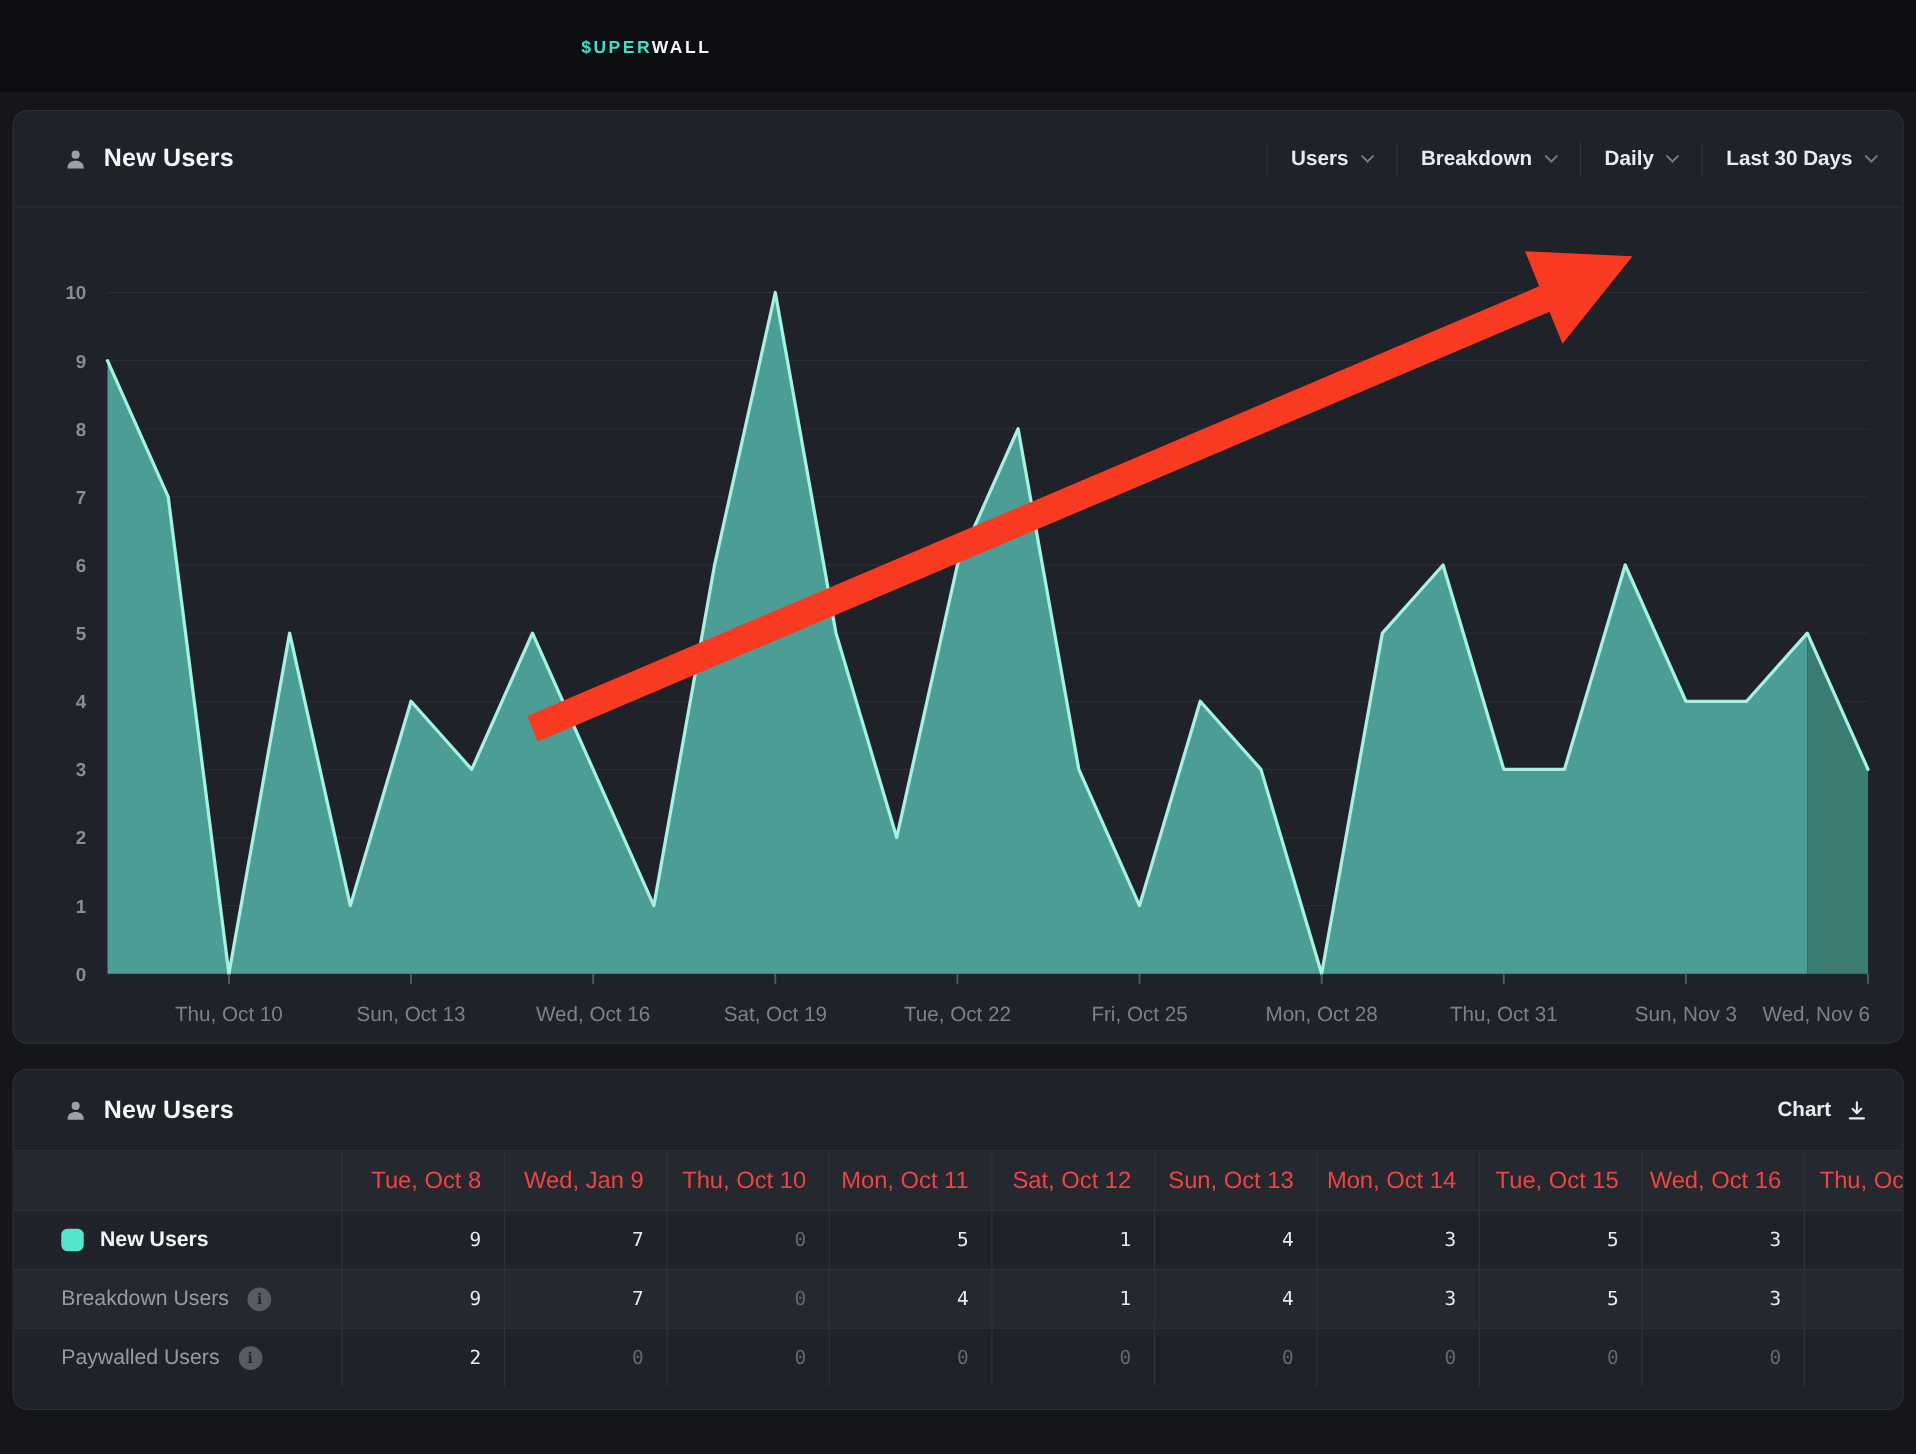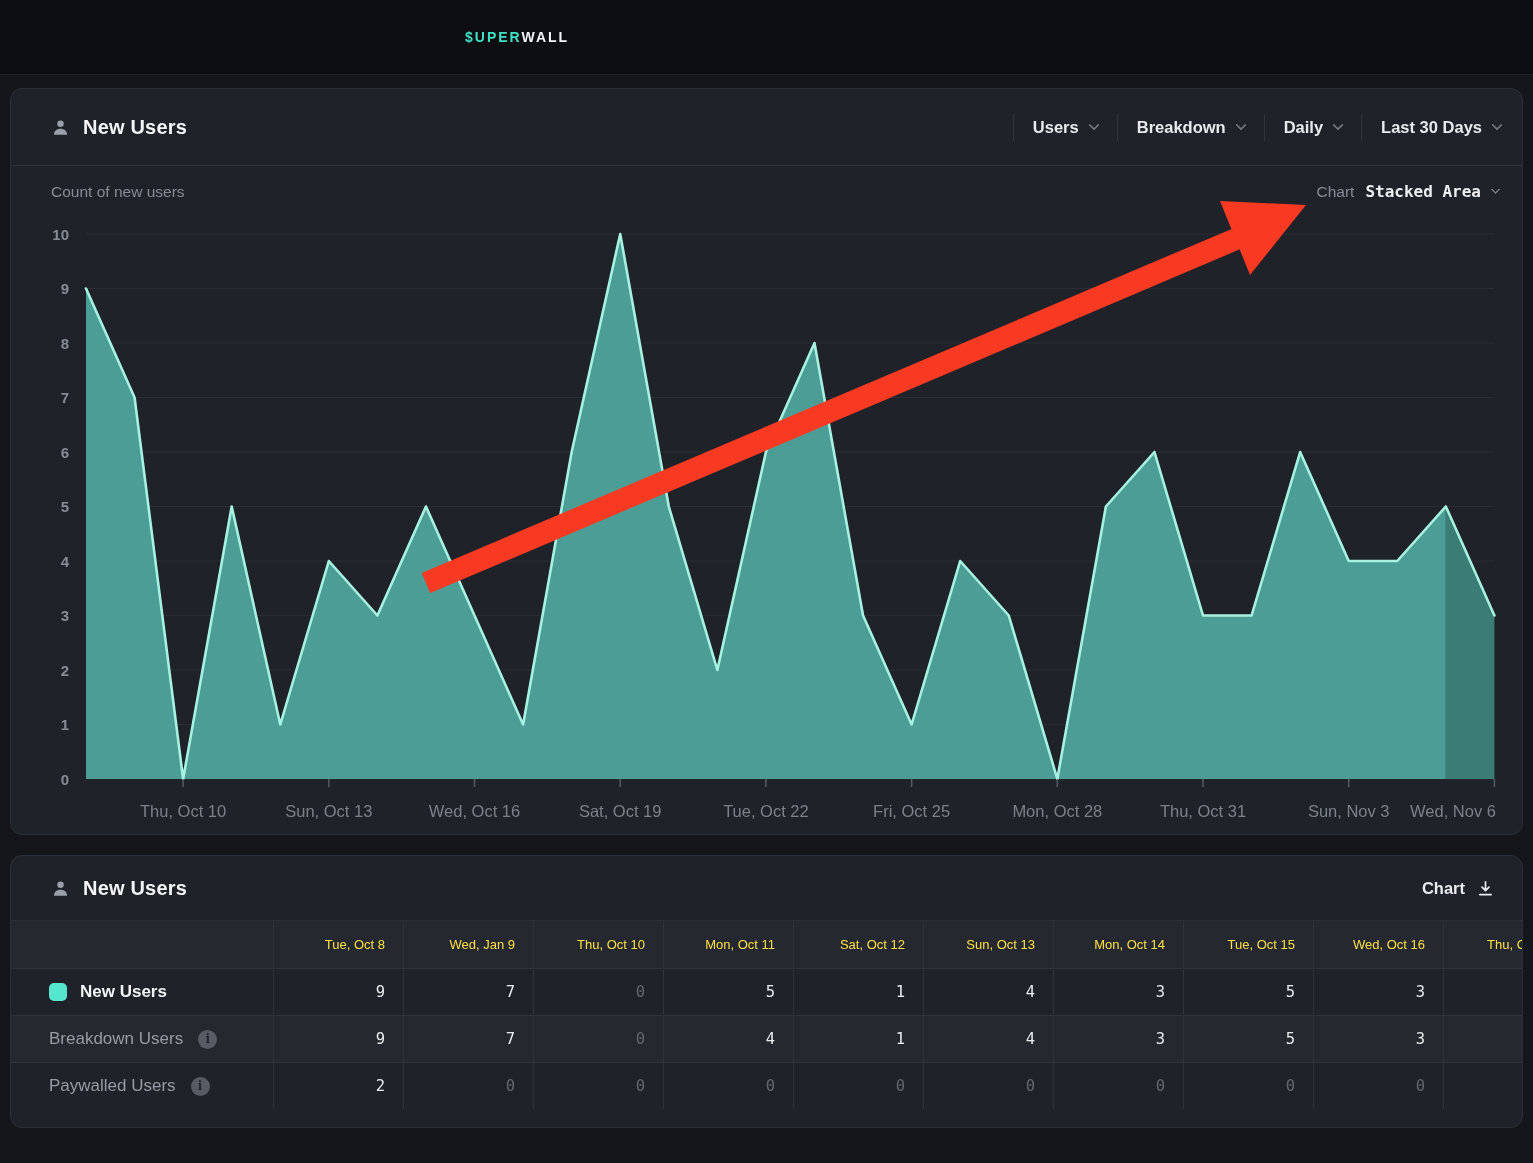--- a/index.html
+++ b/index.html
@@ -47,21 +47,21 @@
                 color:#E9EBEE; font-size:16.5px; font-weight:600; }
   .dl-icon { width:19px; height:19px; display:block; }
 
   
   .tgrid-row { display:grid; grid-template-columns:262px repeat(10,130px); height:47px; }
   .tgrid-row.striped { background:rgba(255,255,255,.027); }
   .tgrid-row + .tgrid-row { border-top:1px solid #2E323A; }
   .tcell { border-left:1px solid #2E323A; display:flex; align-items:center;
            justify-content:flex-end; padding-right:18px; }
   .tcell.first { border-left:none; justify-content:flex-start; padding:0 0 0 38px; }
-  .hdr-date { color:#fde047; font-size:13px; font-weight:500; white-space:nowrap; }
+  .hdr-date { color:#ef4444; font-size:19px; font-weight:500; white-space:nowrap; }
   .val { font-family:"DejaVu Sans Mono", monospace; font-size:15.5px; color:#E8EBEE; }
   .val.zero { color:#63686F; }
   .row-label-main { color:#F2F4F6; font-size:17px; font-weight:600; }
   .row-label-dim { color:#969CA5; font-size:17px; }
   .swatch { width:18px; height:18px; border-radius:5px; margin-right:13px; flex:none; }
   .info-dot { width:19px; height:19px; border-radius:50%; background:#575C64; color:#23262C;
               font-size:12px; font-weight:700; display:inline-flex; align-items:center;
               justify-content:center; margin-left:15px; font-style:normal; cursor:pointer; flex:none;
               font-family:"DejaVu Serif", serif; }
 </style>
@@ -150,28 +150,20 @@
         <span class="chev"></span>
       </div>
       <div class="vsep"></div>
       <div class="ctl">
         <span>Last 30 Days</span>
         <span class="chev"></span>
       </div>
     </div>
   </div>
 
-  <div class="sub-row" style="position:relative;">
-    <span class="subtitle">Count of new users</span>
-    <div class="chart-sel">
-      <span class="lbl">Chart</span>
-      <span class="val">Stacked Area</span>
-      <span class="chev"></span>
-    </div>
-  </div>
 </div>
 
 <div class="card" id="table-card">
   <div class="card-head">
     <div class="card-title">
       <svg class="person-icon" viewBox="0 0 24 24">
         <circle cx="12" cy="7.2" r="4.1" fill="#99A0A9"></circle>
         <path d="M3.8 20.5c0-4.4 3.7-7 8.2-7s8.2 2.6 8.2 7v.8H3.8z" fill="#99A0A9"></path>
       </svg>
       <h2>New Users</h2>

